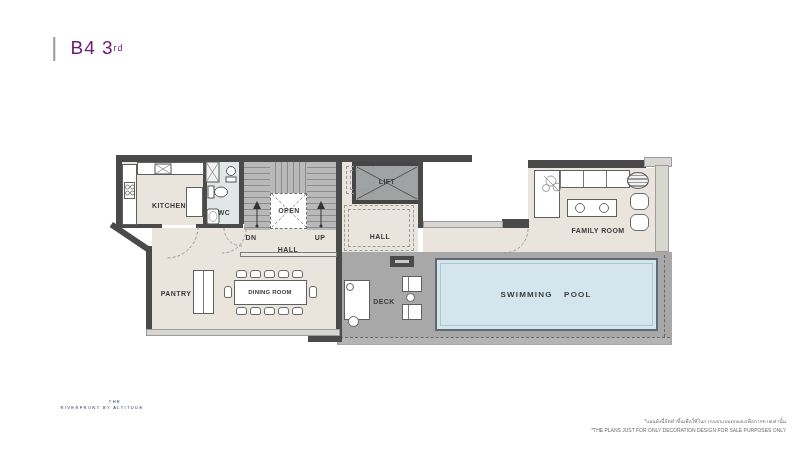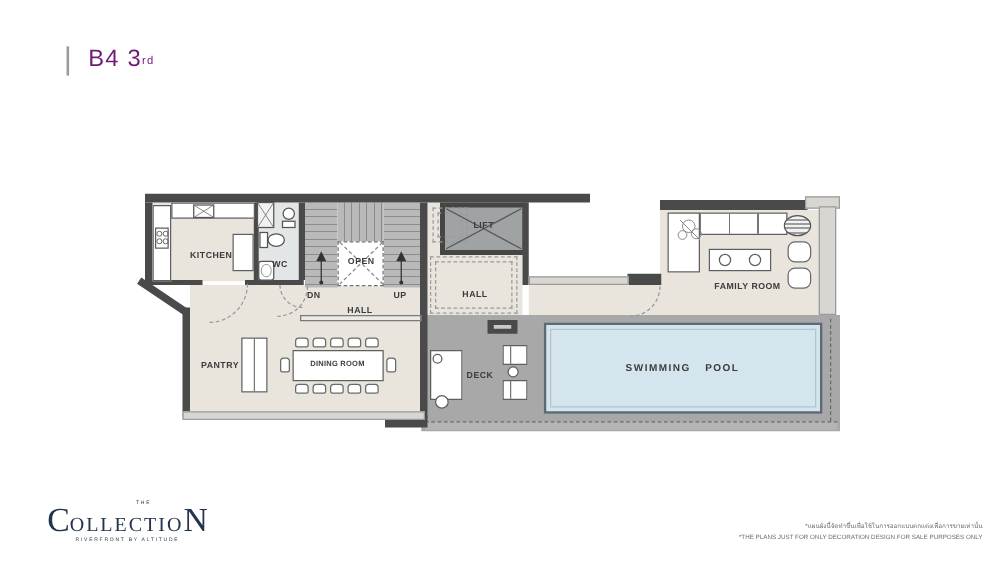--- a/index.html
+++ b/index.html
@@ -219,21 +219,20 @@
   <div class="rlabel" style="left:380px;top:236px;">HALL</div>
   <div class="rlabel" style="left:387px;top:181px;">LIFT</div>
   <div class="rlabel" style="left:598px;top:230px;">FAMILY ROOM</div>
   <div class="rlabel" style="left:176px;top:293px;">PANTRY</div>
   <div class="rlabel lbl-dining" style="left:270px;top:292px;">DINING ROOM</div>
   <div class="rlabel" style="left:384px;top:301px;">DECK</div>
   <div class="rlabel lbl-pool" style="left:546px;top:294px;">SWIMMING POOL</div>
 
   <div class="logo">
     <span class="logo-the">THE</span>
-    <div class="logo-name"><span class="logo-cap">C</span><span class="logo-mid">OLLECTIO</span><span class="logo-cap">N</span></div>
     <span class="logo-tagline">RIVERFRONT BY ALTITUDE</span>
   </div>
 
   <div class="disclaimer">
     <div>*แผนผังนี้จัดทำขึ้นเพื่อใช้ในการออกแบบตกแต่งเพื่อการขายเท่านั้น</div>
     <div>*THE PLANS JUST FOR ONLY DECORATION DESIGN FOR SALE PURPOSES ONLY</div>
   </div>
 
 </div>
 

